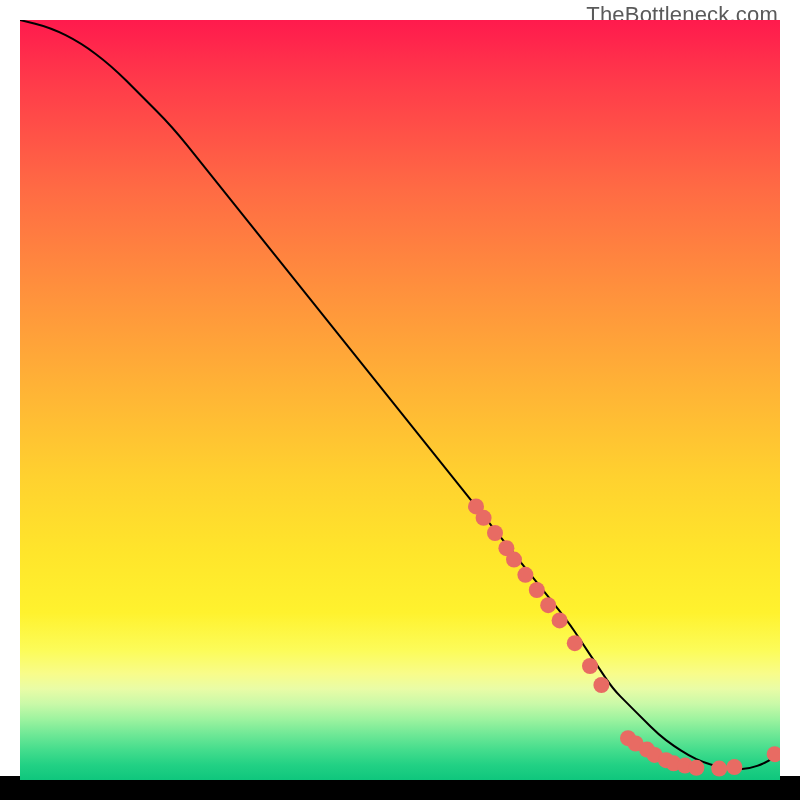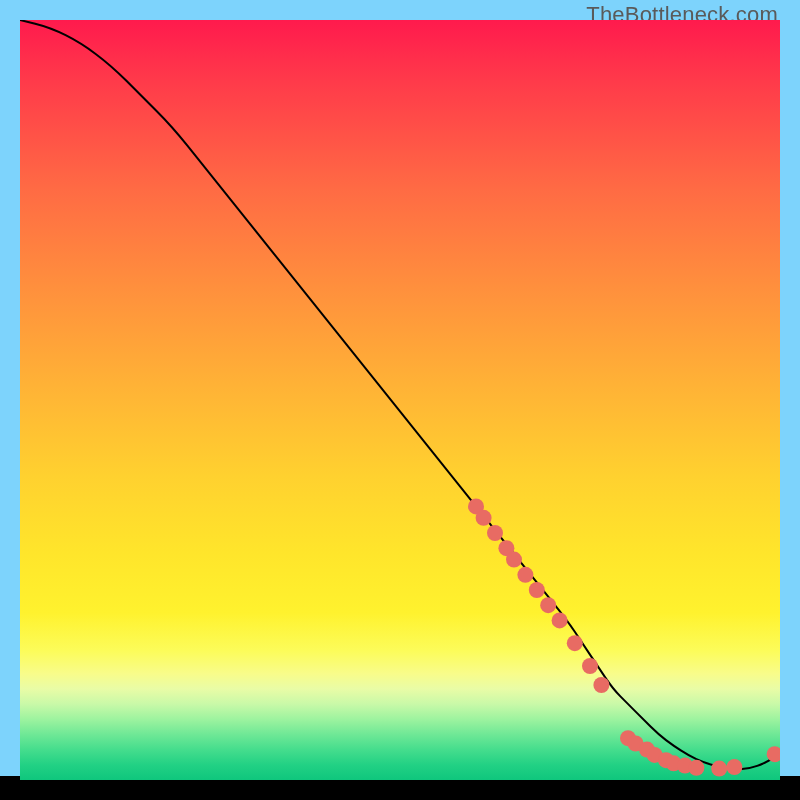--- a/index.html
+++ b/index.html
@@ -8,21 +8,21 @@
     width: 800px;
     height: 800px;
     background: #000;
     overflow: hidden;
     font-family: Arial, Helvetica, sans-serif;
   }
   .frame {
     position: relative;
     width: 800px;
     height: 776px;
-    background: #7dd3fc;
+    background: #ffffff;
   }
   .plot-area {
     position: absolute;
     left: 20px;
     top: 20px;
     width: 760px;
     height: 760px;
   }
   .gradient-bg {
     position: absolute;

